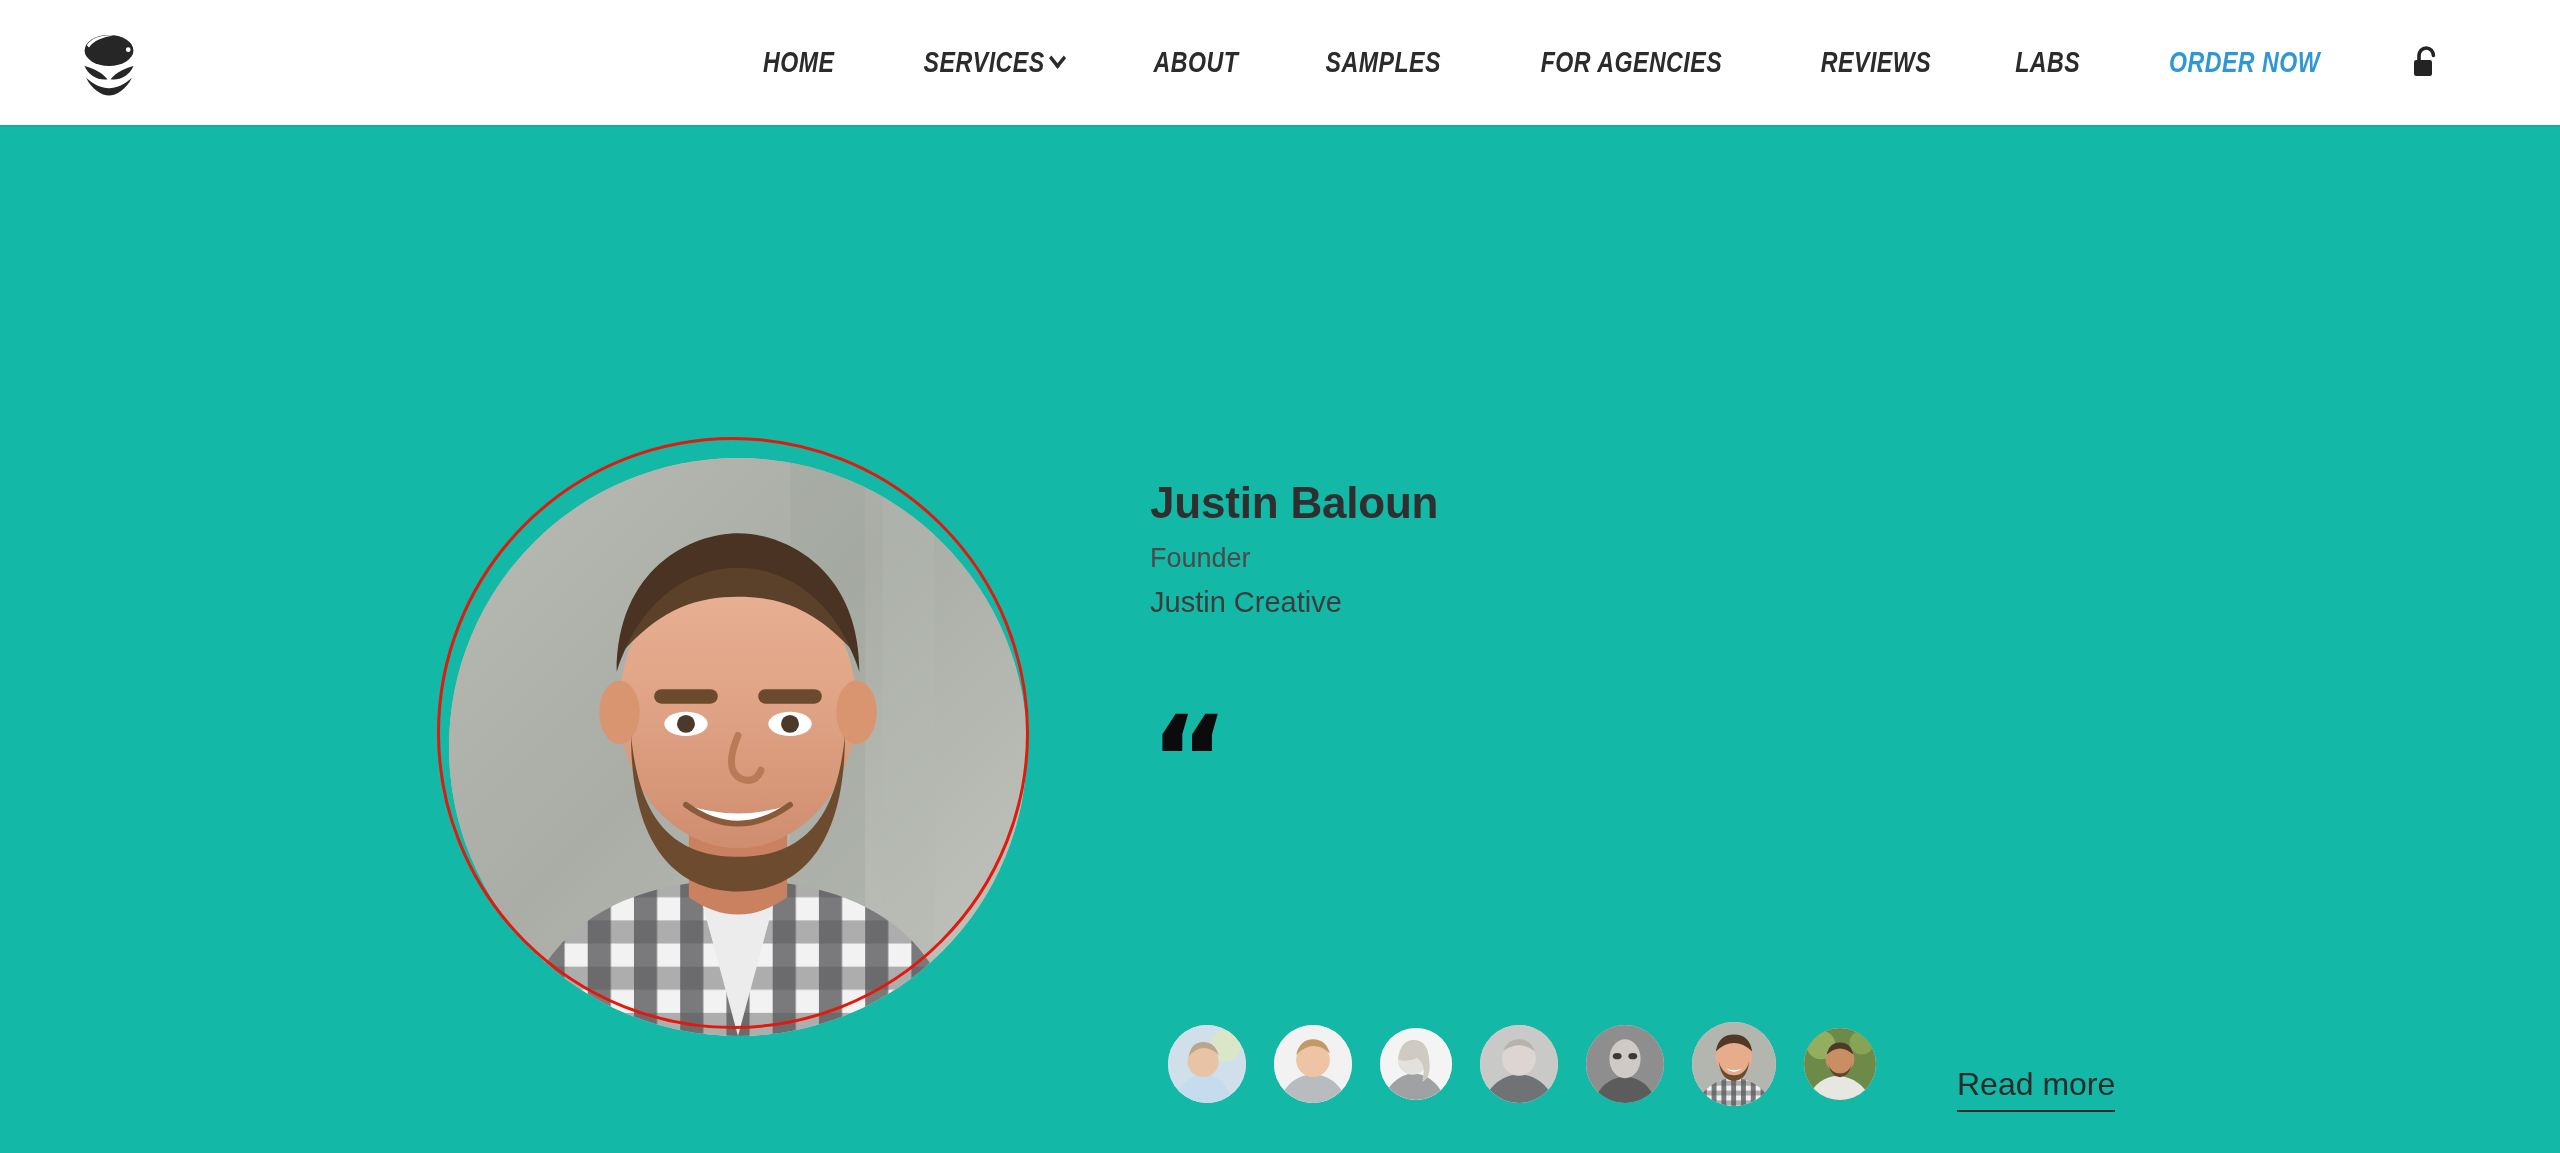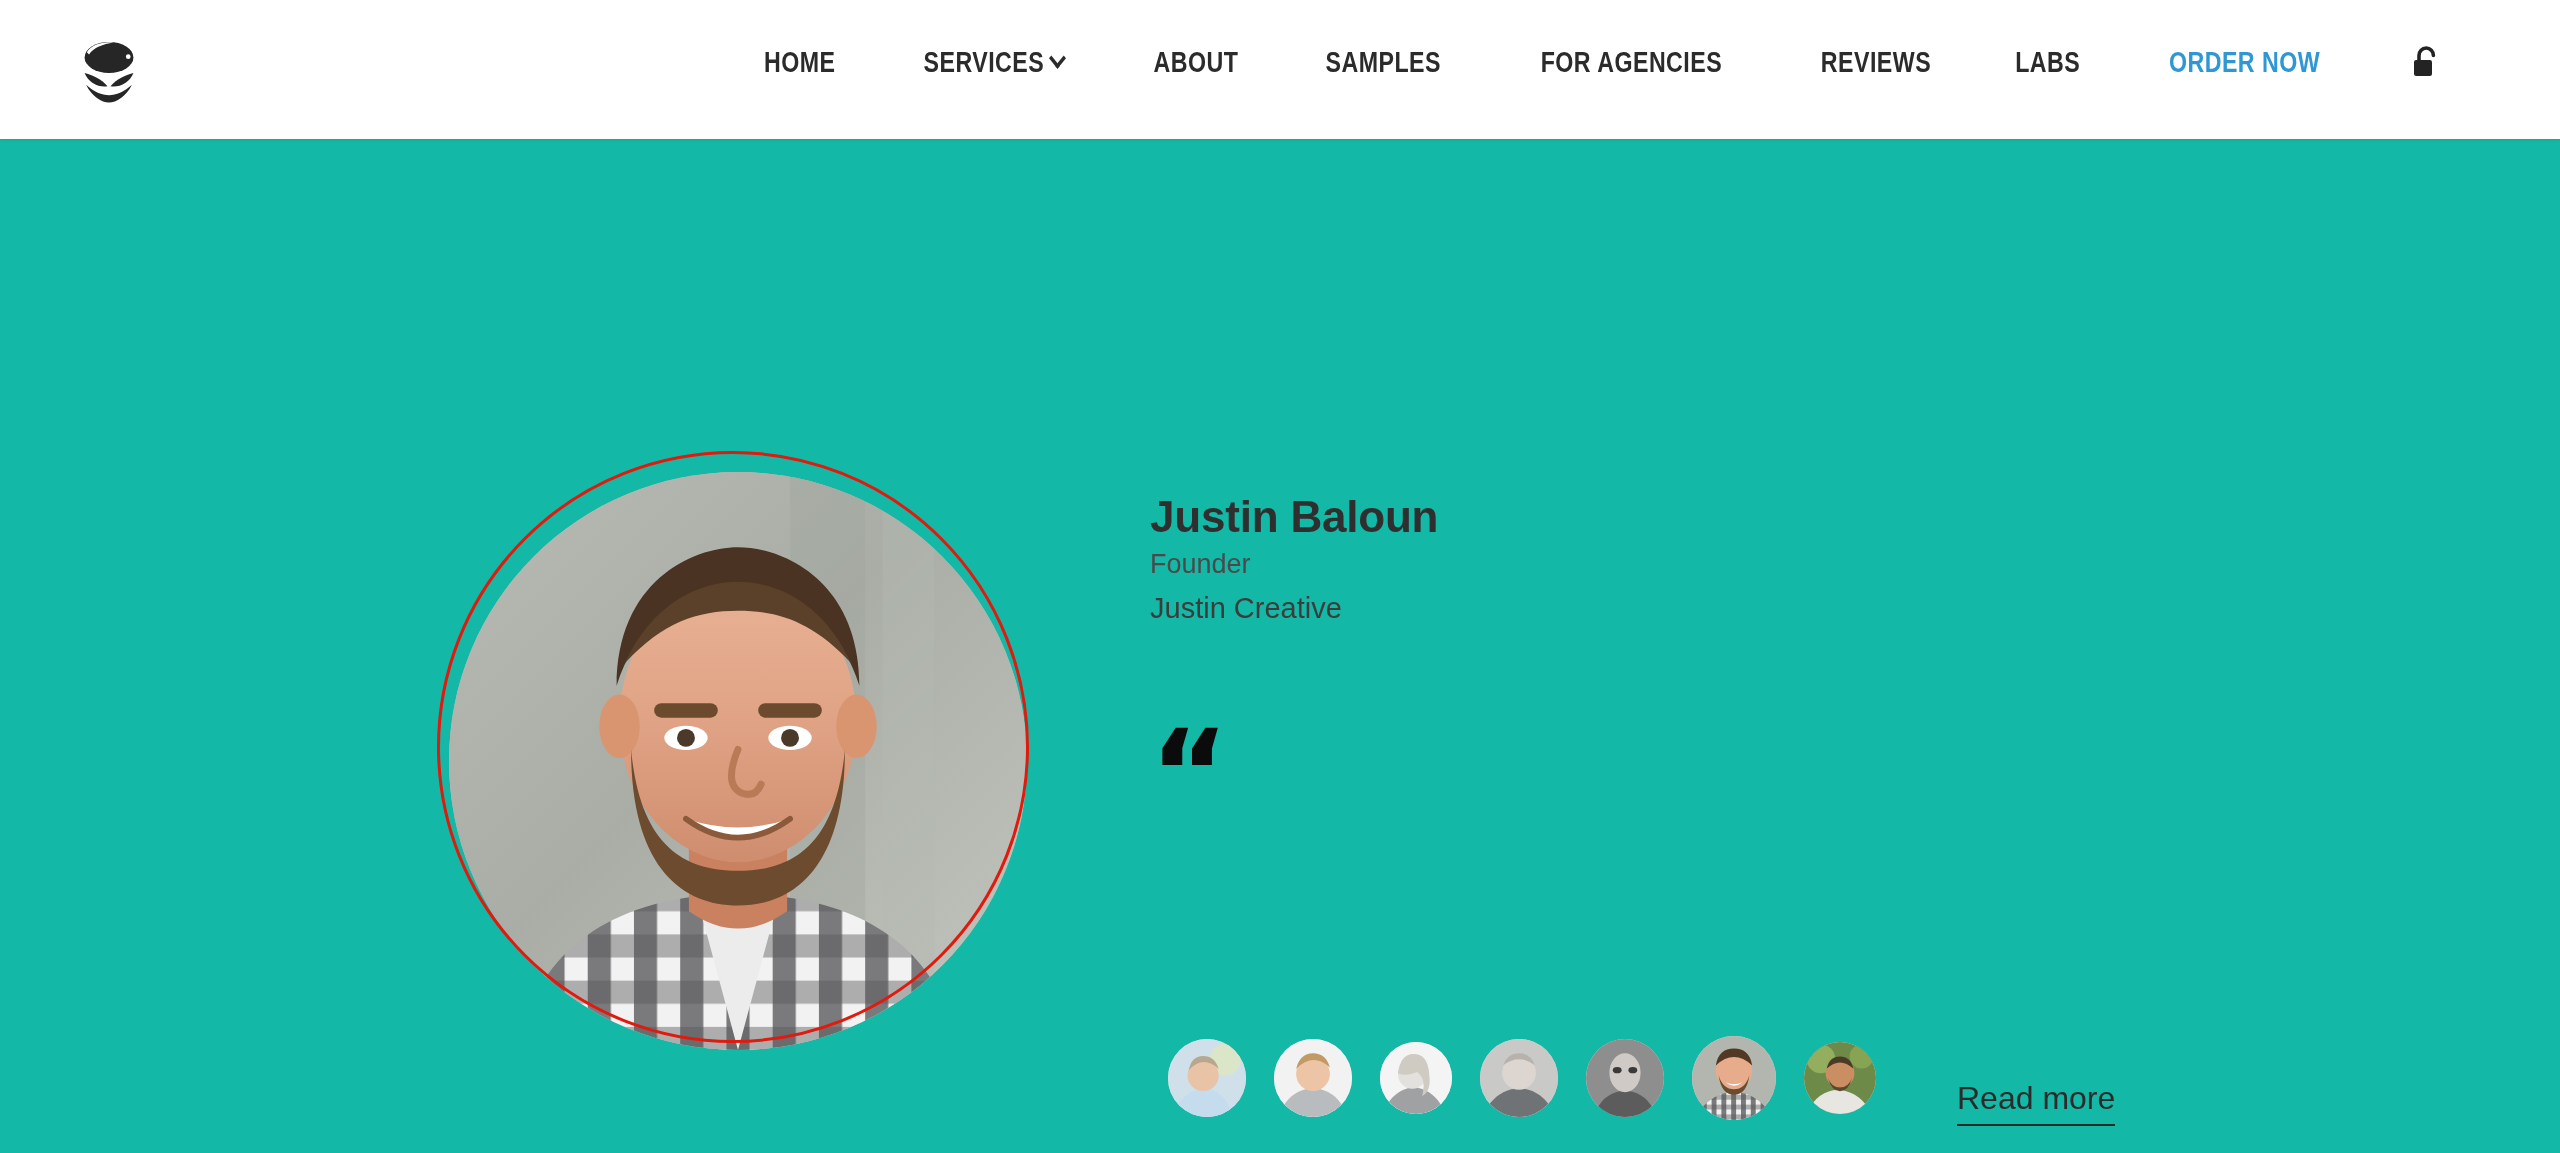--- a/index.html
+++ b/index.html
@@ -14,26 +14,27 @@
   body {
     background: #f0f0f0;
     font-family: "Liberation Sans", "DejaVu Sans", sans-serif;
     -webkit-font-smoothing: antialiased;
   }
 
   
   .site-header {
     position: relative;
     width: 100%;
-    height: 139px;
+    height: 125px;
     background: #ffffff;
     display: flex;
     align-items: center;
     box-shadow: 0 1px 3px rgba(0,0,0,0.10);
     z-index: 20;
+    font-style: italic;
   }
 
   .brand {
     position: absolute;
     left: 72px;
     top: 50%;
     transform: translateY(-50%);
     width: 74px;
     height: 74px;
     display: flex;
@@ -154,21 +155,21 @@
   }
 
   .person-name {
     font-size: 44px;
     font-weight: 700;
     color: #2f2f2f;
     letter-spacing: -0.2px;
     line-height: 1.18;
   }
   .person-role {
-    margin-top: 4px;
+    margin-top: 12px;
     font-size: 27px;
     font-weight: 400;
     color: #4a4a4a;
     line-height: 1.3;
   }
   .person-org {
     margin-top: 8px;
     font-size: 29px;
     font-weight: 400;
     color: #3c3c3c;

